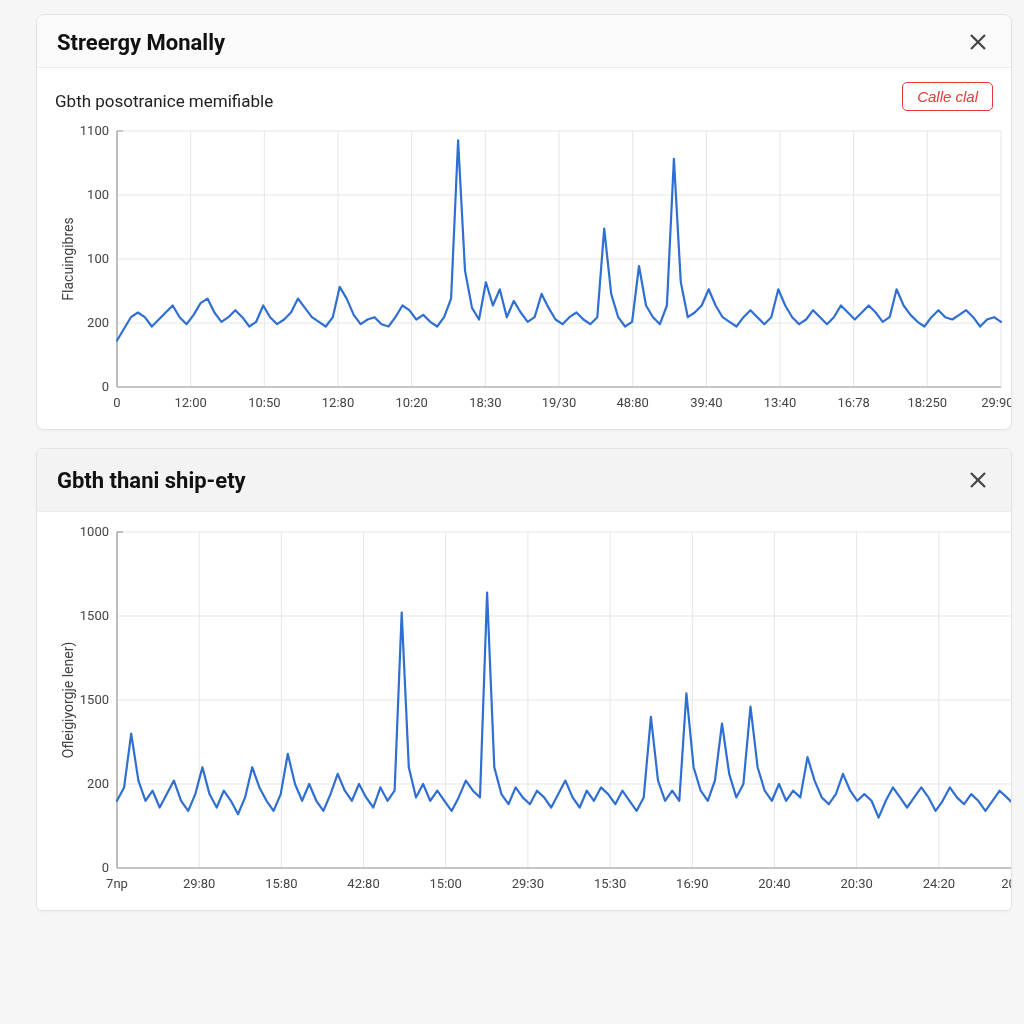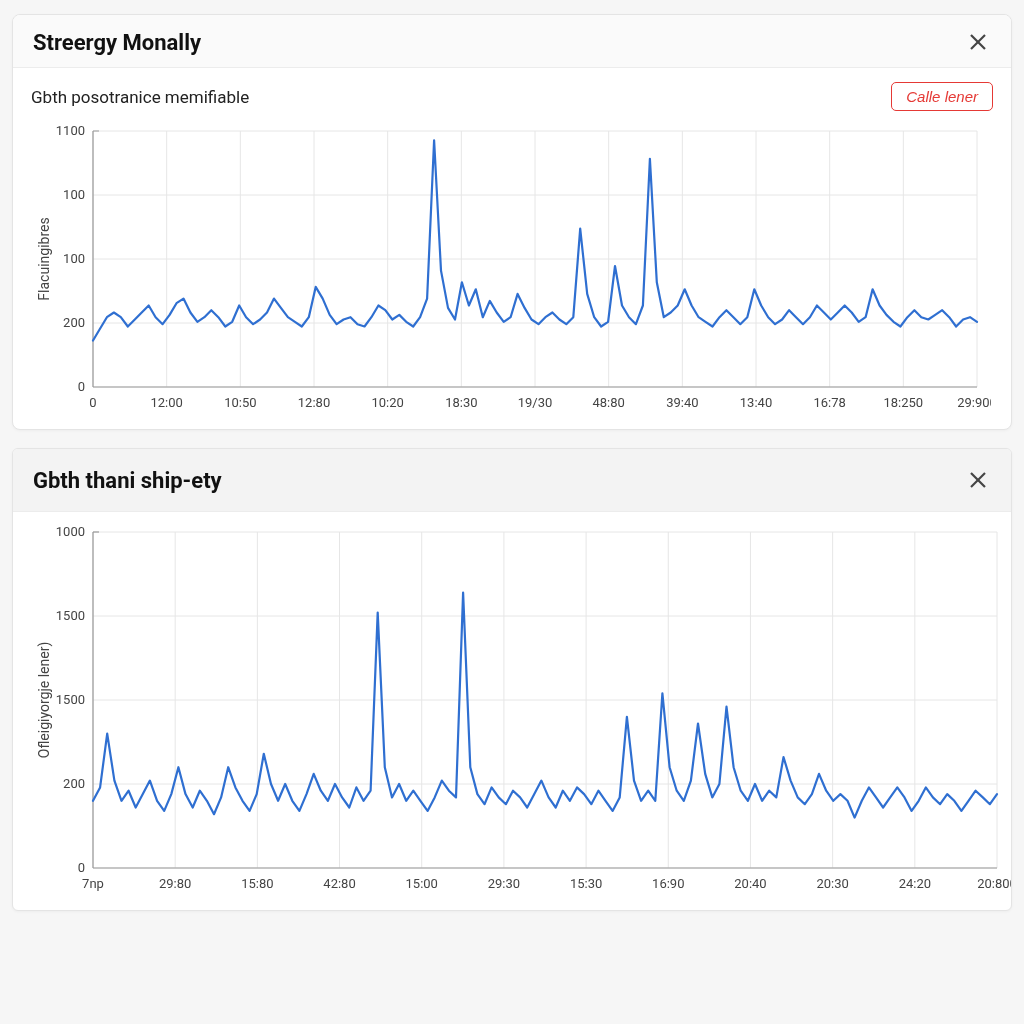--- a/index.html
+++ b/index.html
@@ -17,20 +17,21 @@
   .page {
     padding: 14px 12px 0 12px;
   }
 
   .panel {
     background: #fff;
     border: 1px solid #e4e4e4;
     border-radius: 8px;
     box-shadow: 0 1px 3px rgba(0,0,0,0.04);
     overflow: hidden;
+    margin-left: 24px;
   }
 
   .panel-header {
     display: flex;
     align-items: center;
     justify-content: space-between;
     padding: 14px 20px 12px 20px;
     background: #fafafa;
     border-bottom: 1px solid #ececec;
   }
@@ -45,21 +46,21 @@
     display: flex;
     align-items: center;
     justify-content: center;
     cursor: pointer;
     border-radius: 4px;
   }
   .close-btn svg { stroke: #444; stroke-width: 2.2; }
 
   .panel-sub {
     display: flex;
-    align-items: center;
+    align-items: flex-end;
     justify-content: space-between;
     padding: 14px 18px 0 18px;
   }
   .panel-subtitle {
     font-size: 17px;
     color: #222;
   }
   .pill-btn {
     border: 1.5px solid #e53935;
     color: #e53935;
@@ -100,21 +101,21 @@
       <div class="panel-title">Streergy Monally</div>
       <div class="close-btn">
         <svg width="18" height="18" viewBox="0 0 18 18">
           <line x1="2" y1="2" x2="16" y2="16"></line>
           <line x1="16" y1="2" x2="2" y2="16"></line>
         </svg>
       </div>
     </div>
     <div class="panel-sub">
       <div class="panel-subtitle">Gbth posotranice memifiable</div>
-      <button class="pill-btn">Calle lener</button>
+      <button class="pill-btn">Calle clal</button>
     </div>
     <div class="chart-wrap">
       <svg id="chart1" class="chart" width="960" height="300" viewBox="0 0 960 300">
           <line x1="62" y1="10" x2="946" y2="10" class="gridline"></line>
           <text x="54" y="14" text-anchor="end" class="axis-text">1100</text>
           <line x1="62" y1="74" x2="946" y2="74" class="gridline"></line>
           <text x="54" y="78" text-anchor="end" class="axis-text">100</text>
           <line x1="62" y1="138" x2="946" y2="138" class="gridline"></line>
           <text x="54" y="142" text-anchor="end" class="axis-text">100</text>
           <line x1="62" y1="202" x2="946" y2="202" class="gridline"></line>

